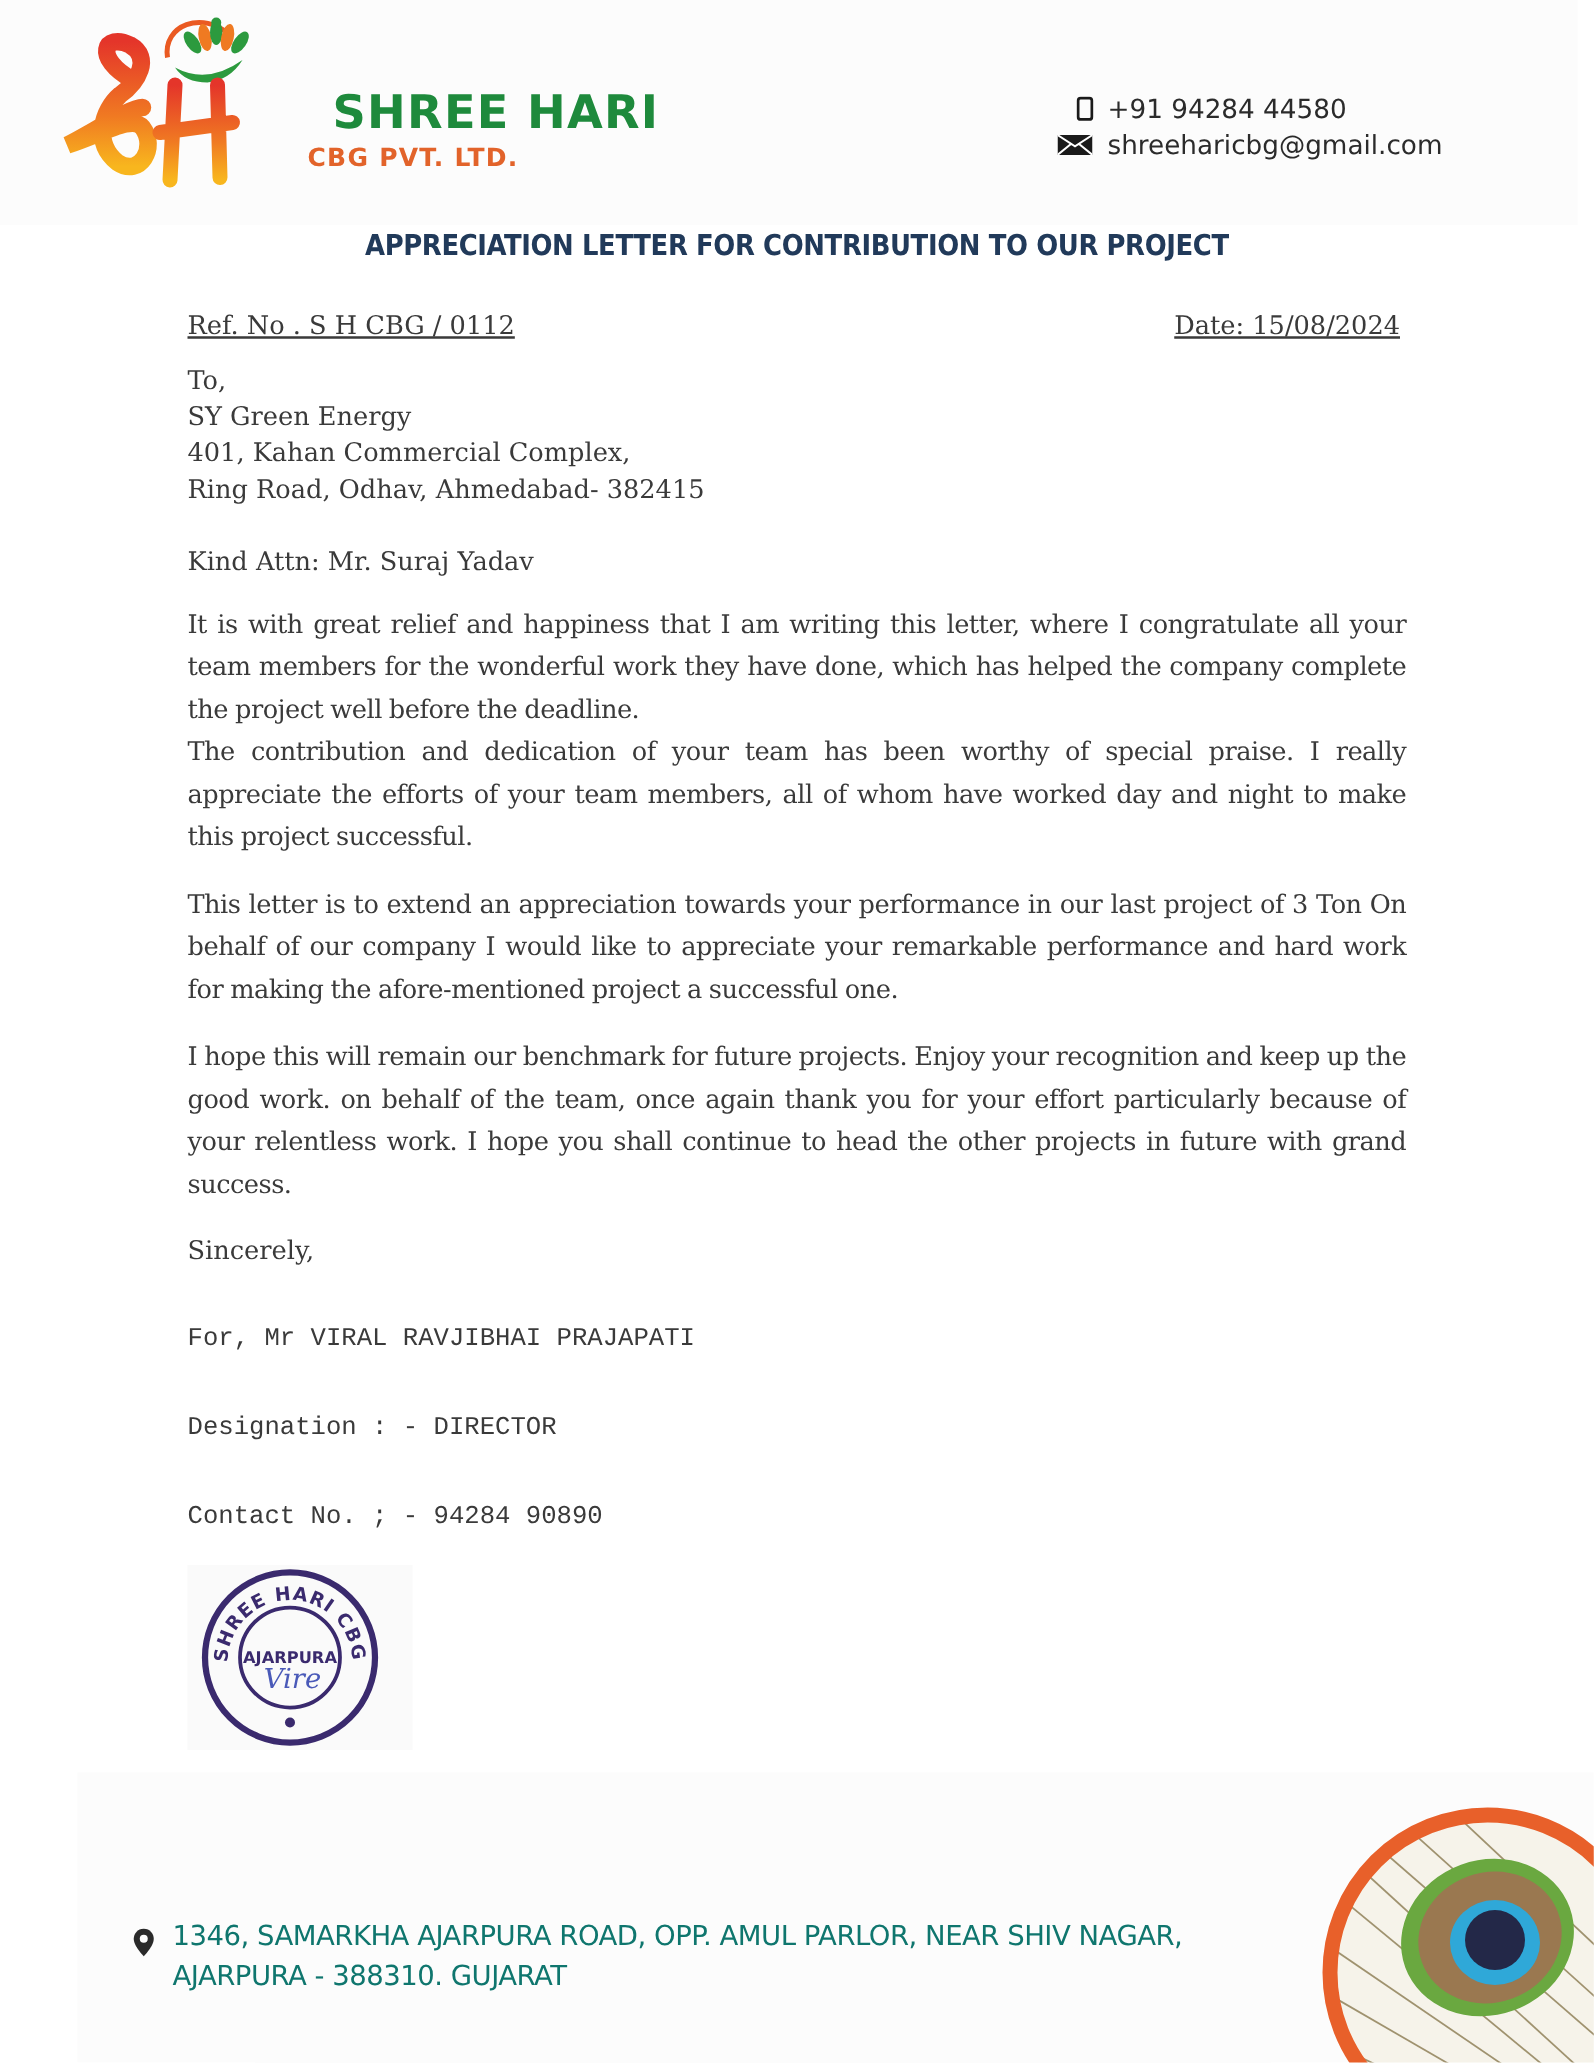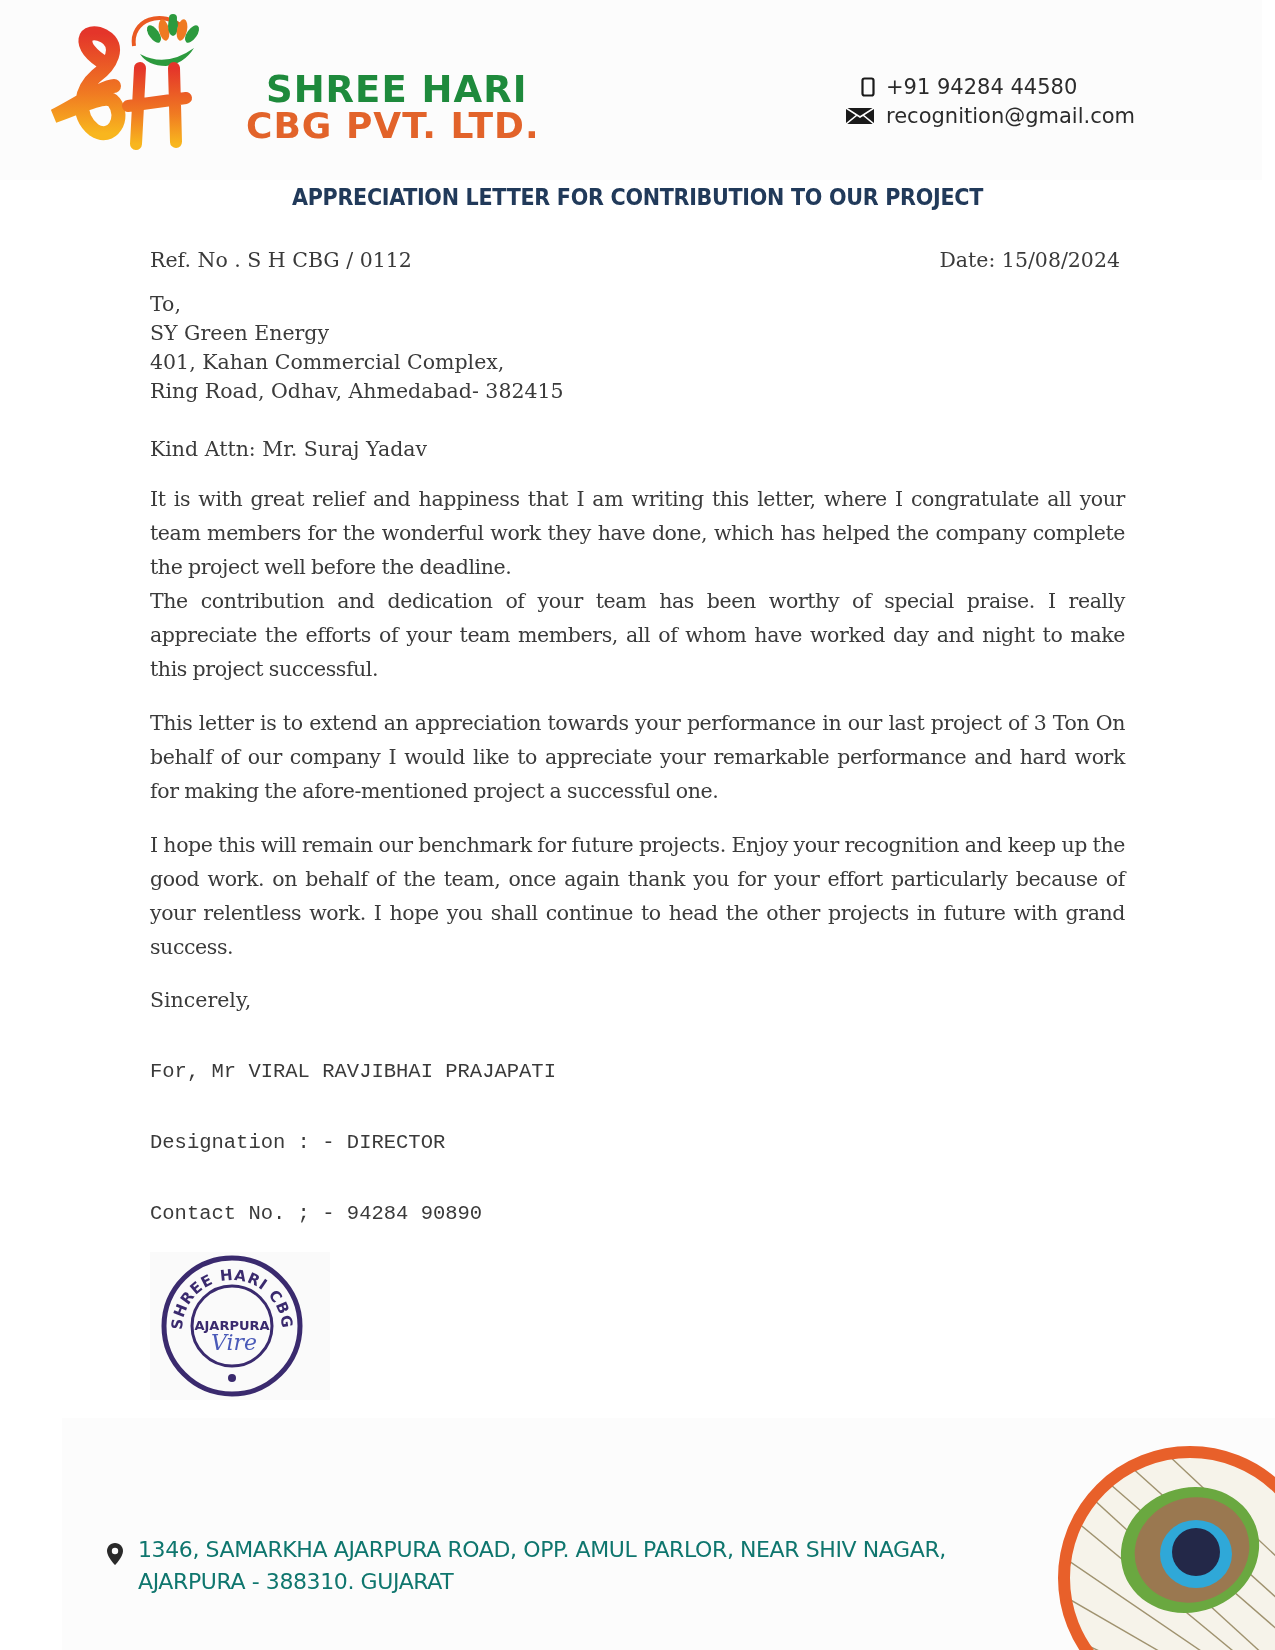--- a/index.html
+++ b/index.html
@@ -4,32 +4,32 @@
 <style>
   * { box-sizing: border-box; margin: 0; padding: 0; }
   html, body { width: 1275px; height: 1650px; background: #ffffff; overflow: hidden; }
   body { position: relative; font-family: "DejaVu Serif", serif; color: #3a3a3a; }
 
   
   .header { position: absolute; left: 0; top: 0; width: 1262px; height: 180px; background: #fcfcfc; }
   .logo-mark { position: absolute; left: 44px; top: 6px; width: 170px; height: 148px; }
   .brand { position: absolute; left: 232px; top: 70px; font-family: "DejaVu Sans", sans-serif; font-weight: bold; letter-spacing: 1px; }
   .brand-line1 { color: #1e8a3c; font-size: 37px; line-height: 40px; margin-left: 34px; }
-  .brand-line2 { color: #e2632a; font-size: 36px; line-height: 32px; margin-left: 14px; }
+  .brand-line2 { color: #e2632a; font-size: 20px; line-height: 32px; margin-left: 14px; }
 
   .contact { position: absolute; left: 850px; top: 72px; font-family: "DejaVu Sans", sans-serif; font-size: 21px; color: #2b2b2b; }
   .contact-row { display: flex; align-items: center; height: 29px; }
   .contact-row .ico { width: 36px; display: flex; justify-content: center; align-items: center; }
 
   
   .title { position: absolute; left: 0; width: 1275px; top: 184px; text-align: center; font-family: "DejaVu Sans Condensed", "DejaVu Sans", sans-serif; font-weight: bold; font-size: 23px; color: #213a5a; letter-spacing: -0.3px; }
 
   
   .content { position: absolute; left: 150px; top: 242px; width: 975px; font-family: "DejaVu Serif", serif; font-size: 20.5px; color: #3a3a3a; }
-  .refline { display: flex; justify-content: space-between; width: 970px; line-height: 36px; }
+  .refline { display: flex; justify-content: space-between; width: 970px; line-height: 36px; text-decoration: underline; }
   .address { margin-top: 12px; line-height: 29px; }
   .attn { margin-top: 29px; line-height: 29px; }
   .para { text-align: justify; line-height: 34px; letter-spacing: -0.4px; word-spacing: -0.5px; }
   .p1 { margin-top: 18px; }
   .p3, .p4 { margin-top: 20px; }
   .sig { line-height: 29px; }
   .sig1 { margin-top: 22px; }
   .sig-gap { margin-top: 42px; font-family: Liberation Mono, monospace; }
 
   .stamp { position: absolute; left: 150px; top: 1252px; width: 180px; height: 148px; background: #fafafa; }
@@ -82,21 +82,21 @@
       </span>
       <span>+91 94284 44580</span>
     </div>
     <div class="contact-row">
       <span class="ico" style="margin-left:-8px;margin-right:8px;">
         <svg width="28" height="16" viewBox="0 0 28 16">
             <rect x="0" y="0" width="28" height="16" fill="#1a1a1a"></rect>
             <path d="M0 0 L14 9 L28 0 M0 16 L11 7 M28 16 L17 7" stroke="#ffffff" stroke-width="1.6" fill="none"></path>
           </svg>
       </span>
-      <span>recognition@gmail.com</span>
+      <span>shreeharicbg@gmail.com</span>
     </div>
   </div>
 </div>
 
 <div class="title">APPRECIATION LETTER FOR CONTRIBUTION TO OUR PROJECT</div>
 
 <div class="content">
   <div class="refline">
     <span>Ref. No . S H CBG / 0112</span>
     <span>Date: 15/08/2024</span>

